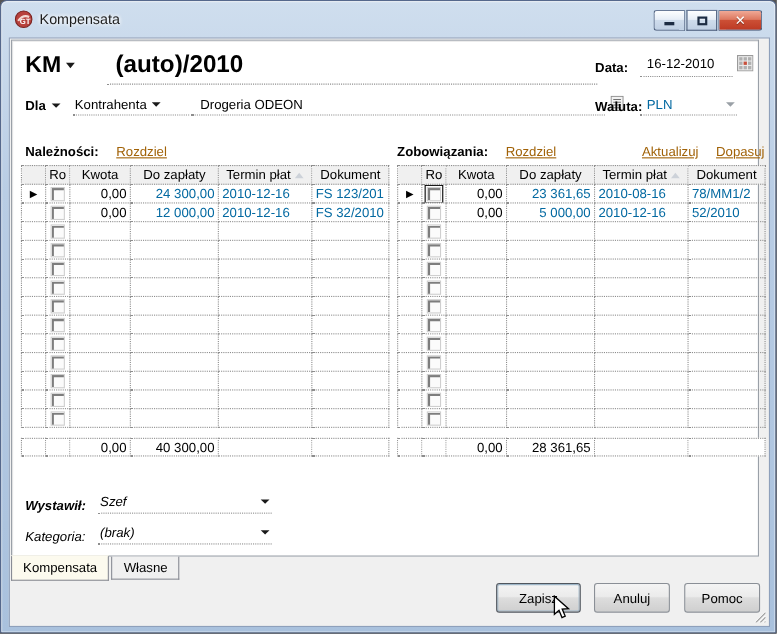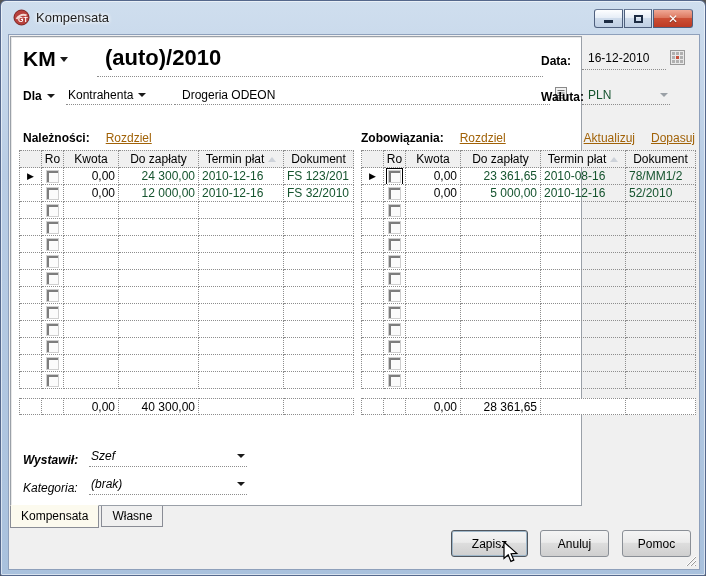--- a/index.html
+++ b/index.html
@@ -20,33 +20,33 @@
     background:linear-gradient(180deg,#fdfeff 0%,#e7eef7 45%,#cfdcec 50%,#c0d0e4 100%);}
   .cap-btn.minb{width:29px;border-radius:3px 0 0 3px;}
   .cap-btn.maxb{width:28px;}
   .cap-btn.closeb{width:40px;border-radius:0 3px 3px 0;
     background:linear-gradient(180deg,#f0a996 0%,#dd7860 45%,#cc4f35 50%,#bd3a24 100%);
     color:#fff;font-weight:bold;font-size:12px;text-shadow:0 1px 1px rgba(0,0,0,.4);}
   .glyph-min{width:9px;height:3px;background:#1d2c43;margin-top:6px;}
   .glyph-max{width:9px;height:8px;border:2px solid #1d2c43;}
   
   .client{position:absolute;left:7px;top:33px;width:692px;height:536px;background:#f0f0f0;border:1px solid #8ea0bb;}
-  .main-panel{position:absolute;left:1px;top:1px;width:572px;height:470px;background:#fff;
+  .main-panel{position:absolute;left:1px;top:1px;width:680px;height:470px;background:#fff;
     border:1px solid #9aa0a8;box-shadow:inset 1px 1px 0 #e8e8e8;padding-left:48px;}
   
   .lbl-b{font-weight:bold;}
   .dotted{border-bottom:1px dotted #8d8d8d;}
   .fld{position:absolute;}
   .doc-km{position:absolute;left:12px;top:10px;font-size:21px;font-weight:bold;display:flex;align-items:center;gap:4px;}
   .doc-number{position:absolute;left:86px;top:8px;width:446px;font-size:22px;font-weight:bold;padding:0 4px 5px 8px;border-bottom:1px dotted #8d8d8d;}
   .arr-down{width:0;height:0;border-left:4px solid transparent;border-right:4px solid transparent;border-top:5px solid #1a1a1a;display:inline-block;}
   .arr-down.sm{border-left-width:4px;border-right-width:4px;border-top-width:4px;}
   .arr-down.gray{border-top-color:#9aa0a6;}
   .row2item{position:absolute;top:50px;height:18px;display:flex;align-items:center;gap:5px;}
-  .gray-txt{color:#14532d;}
+  .gray-txt{color:#0369a1;}
   .linklike{text-decoration:underline;color:#a16207;cursor:pointer;}
   
   .grid{position:absolute;width:334px;}
   .trow{display:grid;grid-template-columns:22px 22px 55px 80px 85px 70px;height:17px;border-left:1px dotted #8d8d8d;}
   .trow.thead{height:18px;}
   .tc{border-right:1px dotted #8d8d8d;border-bottom:1px dotted #8d8d8d;overflow:hidden;white-space:nowrap;
     display:flex;align-items:center;padding:0 3px;font-size:12px;}
   .trow.thead .tc{background:#f0f0f0;border-top:1px dotted #8d8d8d;justify-content:center;padding:0 2px;}
   .tc.num{justify-content:flex-end;}
   .rowptr{font-size:9px;line-height:1;margin:0 auto;}

